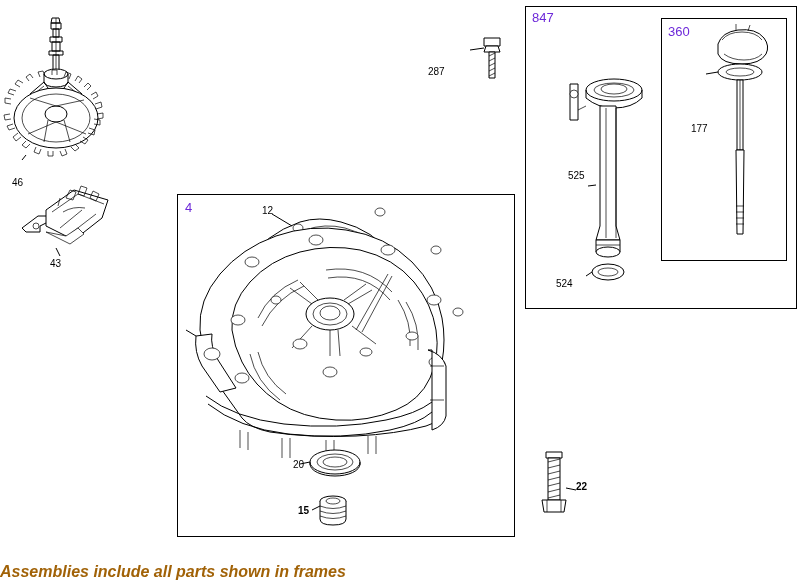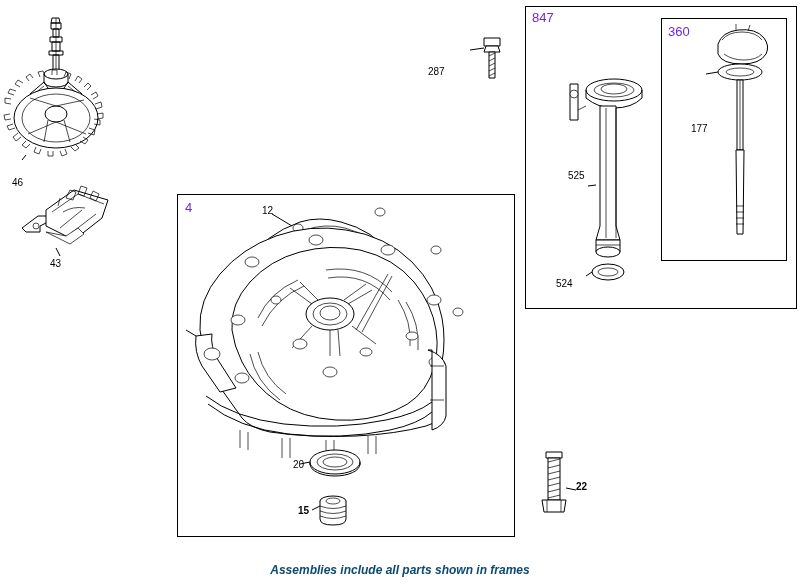--- a/index.html
+++ b/index.html
@@ -28,26 +28,26 @@
     font-family: "Liberation Sans", sans-serif;
   }
   .frame-label {
     position: absolute;
     font-size: 13px;
     color: #6d28d9;
     white-space: nowrap;
   }
   .caption {
     position: absolute;
-    font-size: 12px;
+    font-size: 16px;
     font-weight: bold;
     font-style: italic;
-    color: #0c4a6e;
+    color: #a16207;
     width: 100%;
-    text-align: center;
+    text-align: left;
   }
   svg.art {
     position: absolute;
     left: 0;
     top: 0;
     width: 800px;
     height: 584px;
     pointer-events: none;
   }
   svg.art * {

